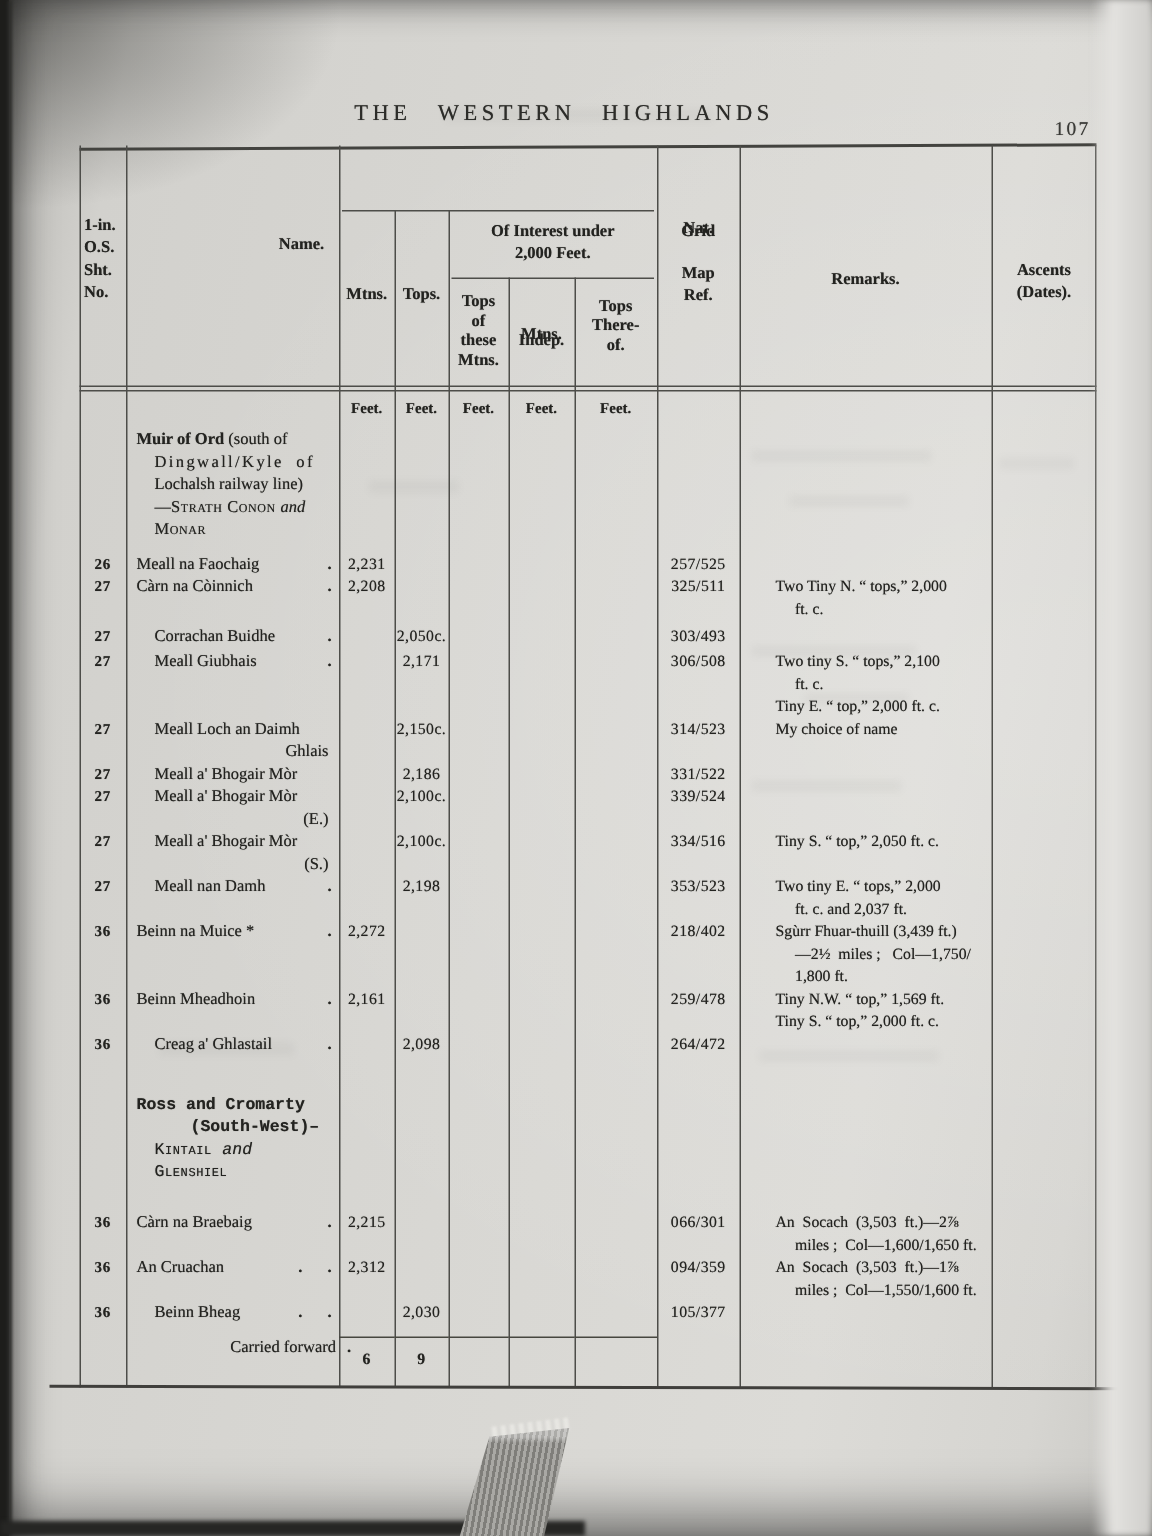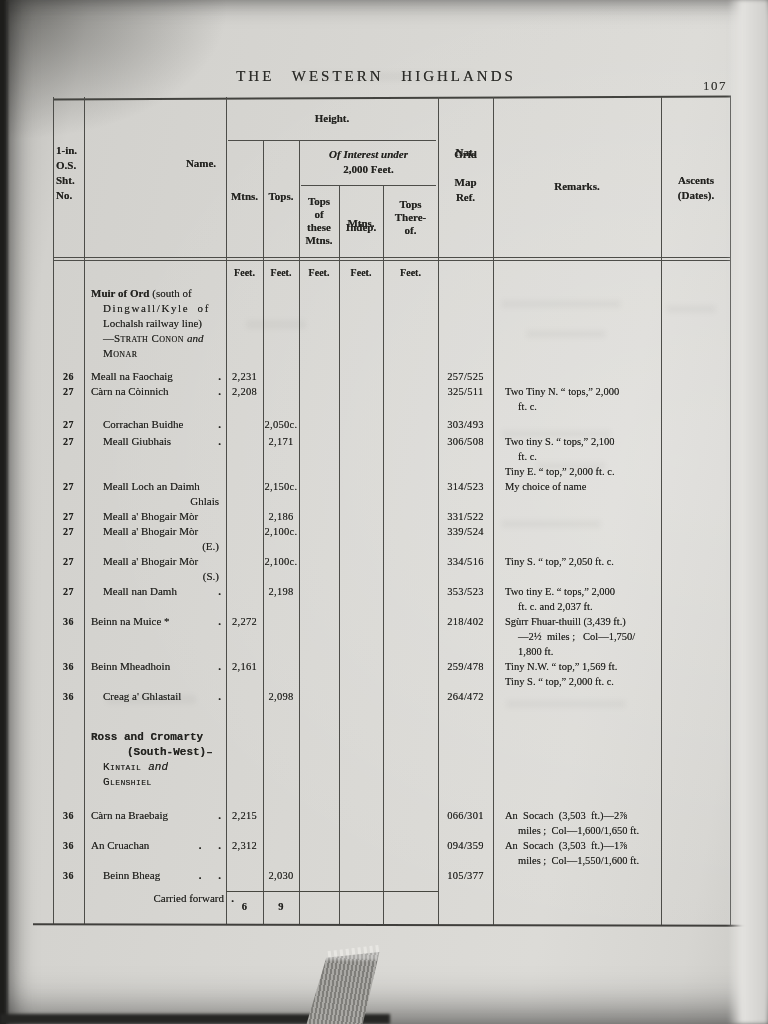--- a/index.html
+++ b/index.html
@@ -40,21 +40,21 @@
   .r > div{flex:0 0 auto;box-sizing:border-box;min-height:1px;}
   .c0{width:31px;text-align:center;font-size:10px;font-weight:700;letter-spacing:0.5px;}
   .c1{width:142px;position:relative;padding-left:7px;}
   .c1.ind{padding-left:19px;}
   .c2{width:37px;}
   .c3{width:36px;}
   .c4{width:40px;}
   .c5{width:44px;}
   .c6{width:55px;}
   .c7{width:55px;text-align:center;font-size:10.5px;letter-spacing:0.3px;}
-  .c8{width:168px;padding-left:12px;font-size:10.5px;}
+  .c8{width:168px;padding-left:24px;font-size:10.5px;}
   .c9{width:70px;}
   .num{text-align:center;font-size:10.5px;white-space:nowrap;letter-spacing:0.3px;}
   .feet{text-align:center;font-size:10px;font-weight:700;}
   .name-line{white-space:nowrap;}
   .name-line.cont{text-align:right;padding-right:7px;}
   .leader{position:absolute;right:5px;top:0;font-weight:700;white-space:pre;word-spacing:14px;}
   .rem-line{white-space:pre;}
   .rem-line.ind{padding-left:13px;}
   .h-line{white-space:nowrap;}
   .h-line.ind{padding-left:12px;}
@@ -115,24 +115,23 @@
       <div class="vline" style="left:440px;top:0;height:828px;"></div>
       <div class="vline" style="left:608px;top:0;height:828px;"></div>
       <div class="vline" style="left:677px;top:0;height:828px;"></div>
 
       <div class="lbl" style="left:3px;top:46px;">1-in.</div>
       <div class="lbl" style="left:3px;top:61px;">O.S.</div>
       <div class="lbl" style="left:3px;top:76px;">Sht.</div>
       <div class="lbl" style="left:3px;top:91px;">No.</div>
 
       <div class="lbl ctr" style="left:31px;top:59px;width:142px;padding-left:46px;">Name.</div>
-      <div class="lbl ctr" style="left:173px;top:14px;width:212px;">Height.</div>
       <div class="lbl ctr" style="left:173px;top:92px;width:37px;">Mtns.</div>
       <div class="lbl ctr" style="left:210px;top:92px;width:36px;">Tops.</div>
-      <div class="lbl ctr" style="left:246px;top:50px;width:139px;font-style:italic;">Of Interest under</div>
+      <div class="lbl ctr" style="left:246px;top:50px;width:139px;">Of Interest under</div>
       <div class="lbl ctr" style="left:246px;top:65px;width:139px;">2,000 Feet.</div>
 
       <div class="lbl ctr" style="left:246px;top:97px;width:40px;">Tops</div>
       <div class="lbl ctr" style="left:246px;top:110px;width:40px;">of</div>
       <div class="lbl ctr" style="left:246px;top:123px;width:40px;">these</div>
       <div class="lbl ctr" style="left:246px;top:136px;width:40px;">Mtns.</div>
 
       <div class="lbl ctr" style="left:286px;top:123px;width:44px;font-family:Liberation Serif, serif;">Indep.</div>
       <div class="lbl ctr" style="left:286px;top:119px;width:44px;">Mtns.</div>
 

